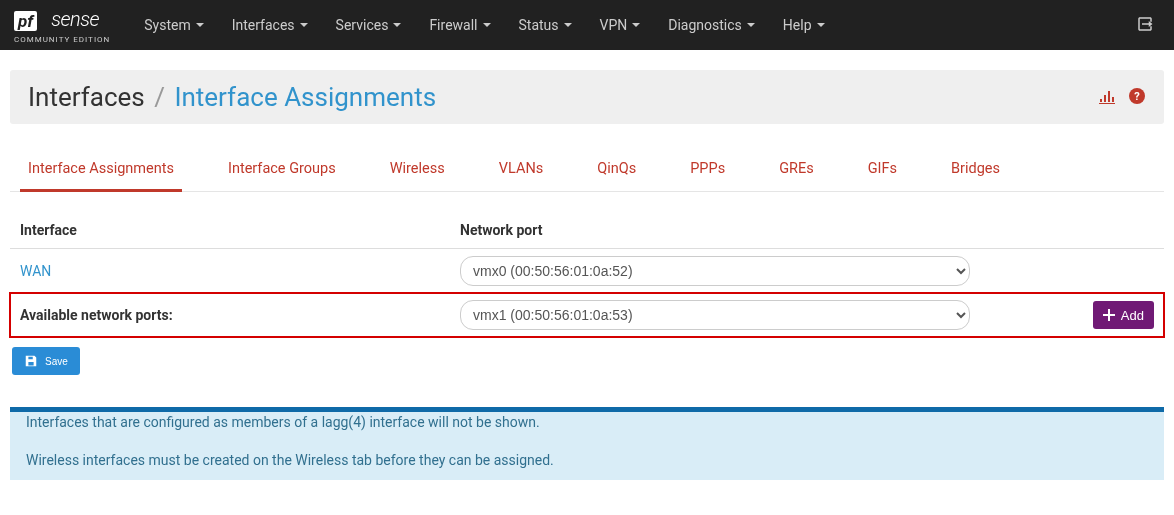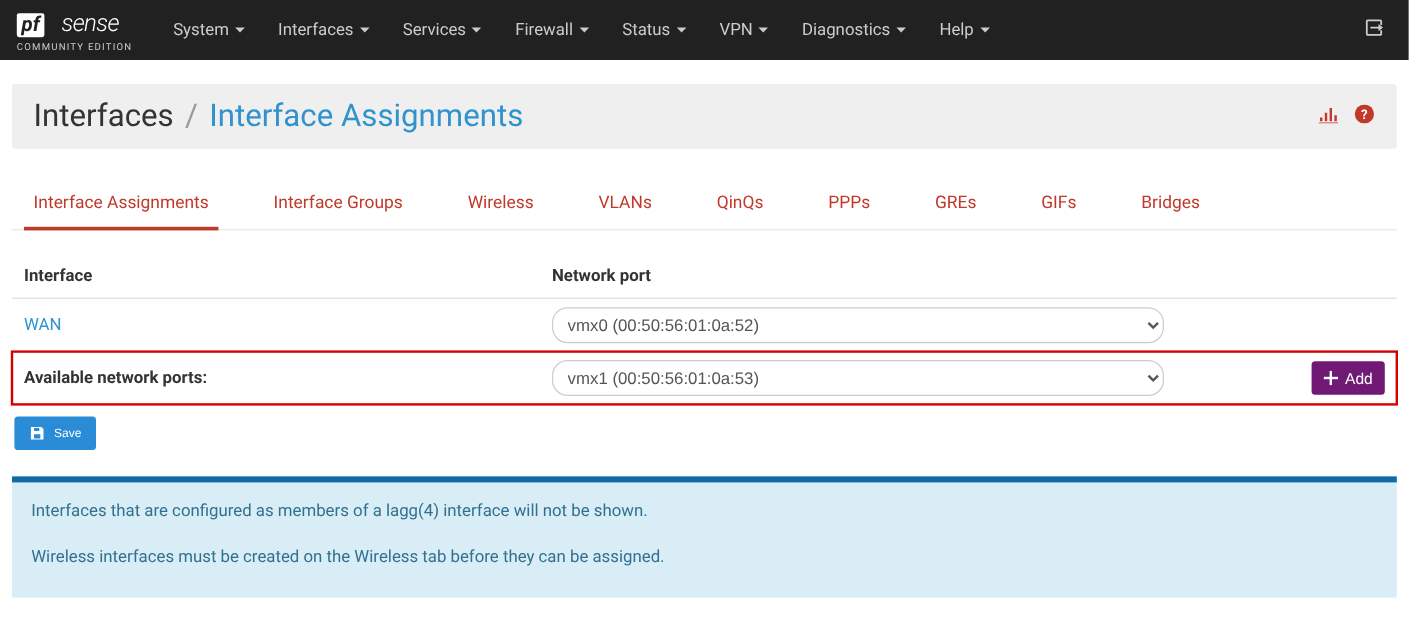--- a/index.html
+++ b/index.html
@@ -180,25 +180,25 @@
     cursor: pointer;
     display: inline-flex;
     align-items: center;
     gap: 7px;
     margin: 10px 0 0 2px;
   }
   .btn-save svg { width: 14px; height: 14px; fill: #fff; }
 
   
   .info-box {
-    margin-top: 22px;
+    margin-top: 32px;
     border-top: 5px solid #0f6aa8;
     background: #d9edf7;
     color: #31708f;
-    padding: 16px 16px;
+    padding: 2px 16px;
   }
   .info-box p { margin: 0 0 22px 0; }
   .info-box p:last-child { margin-bottom: 10px; }
 
   .col-iface { width: 440px; }
   .col-port { width: auto; }
   .col-act { width: 80px; white-space: nowrap; }
 </style>
 </head>
 <body>

